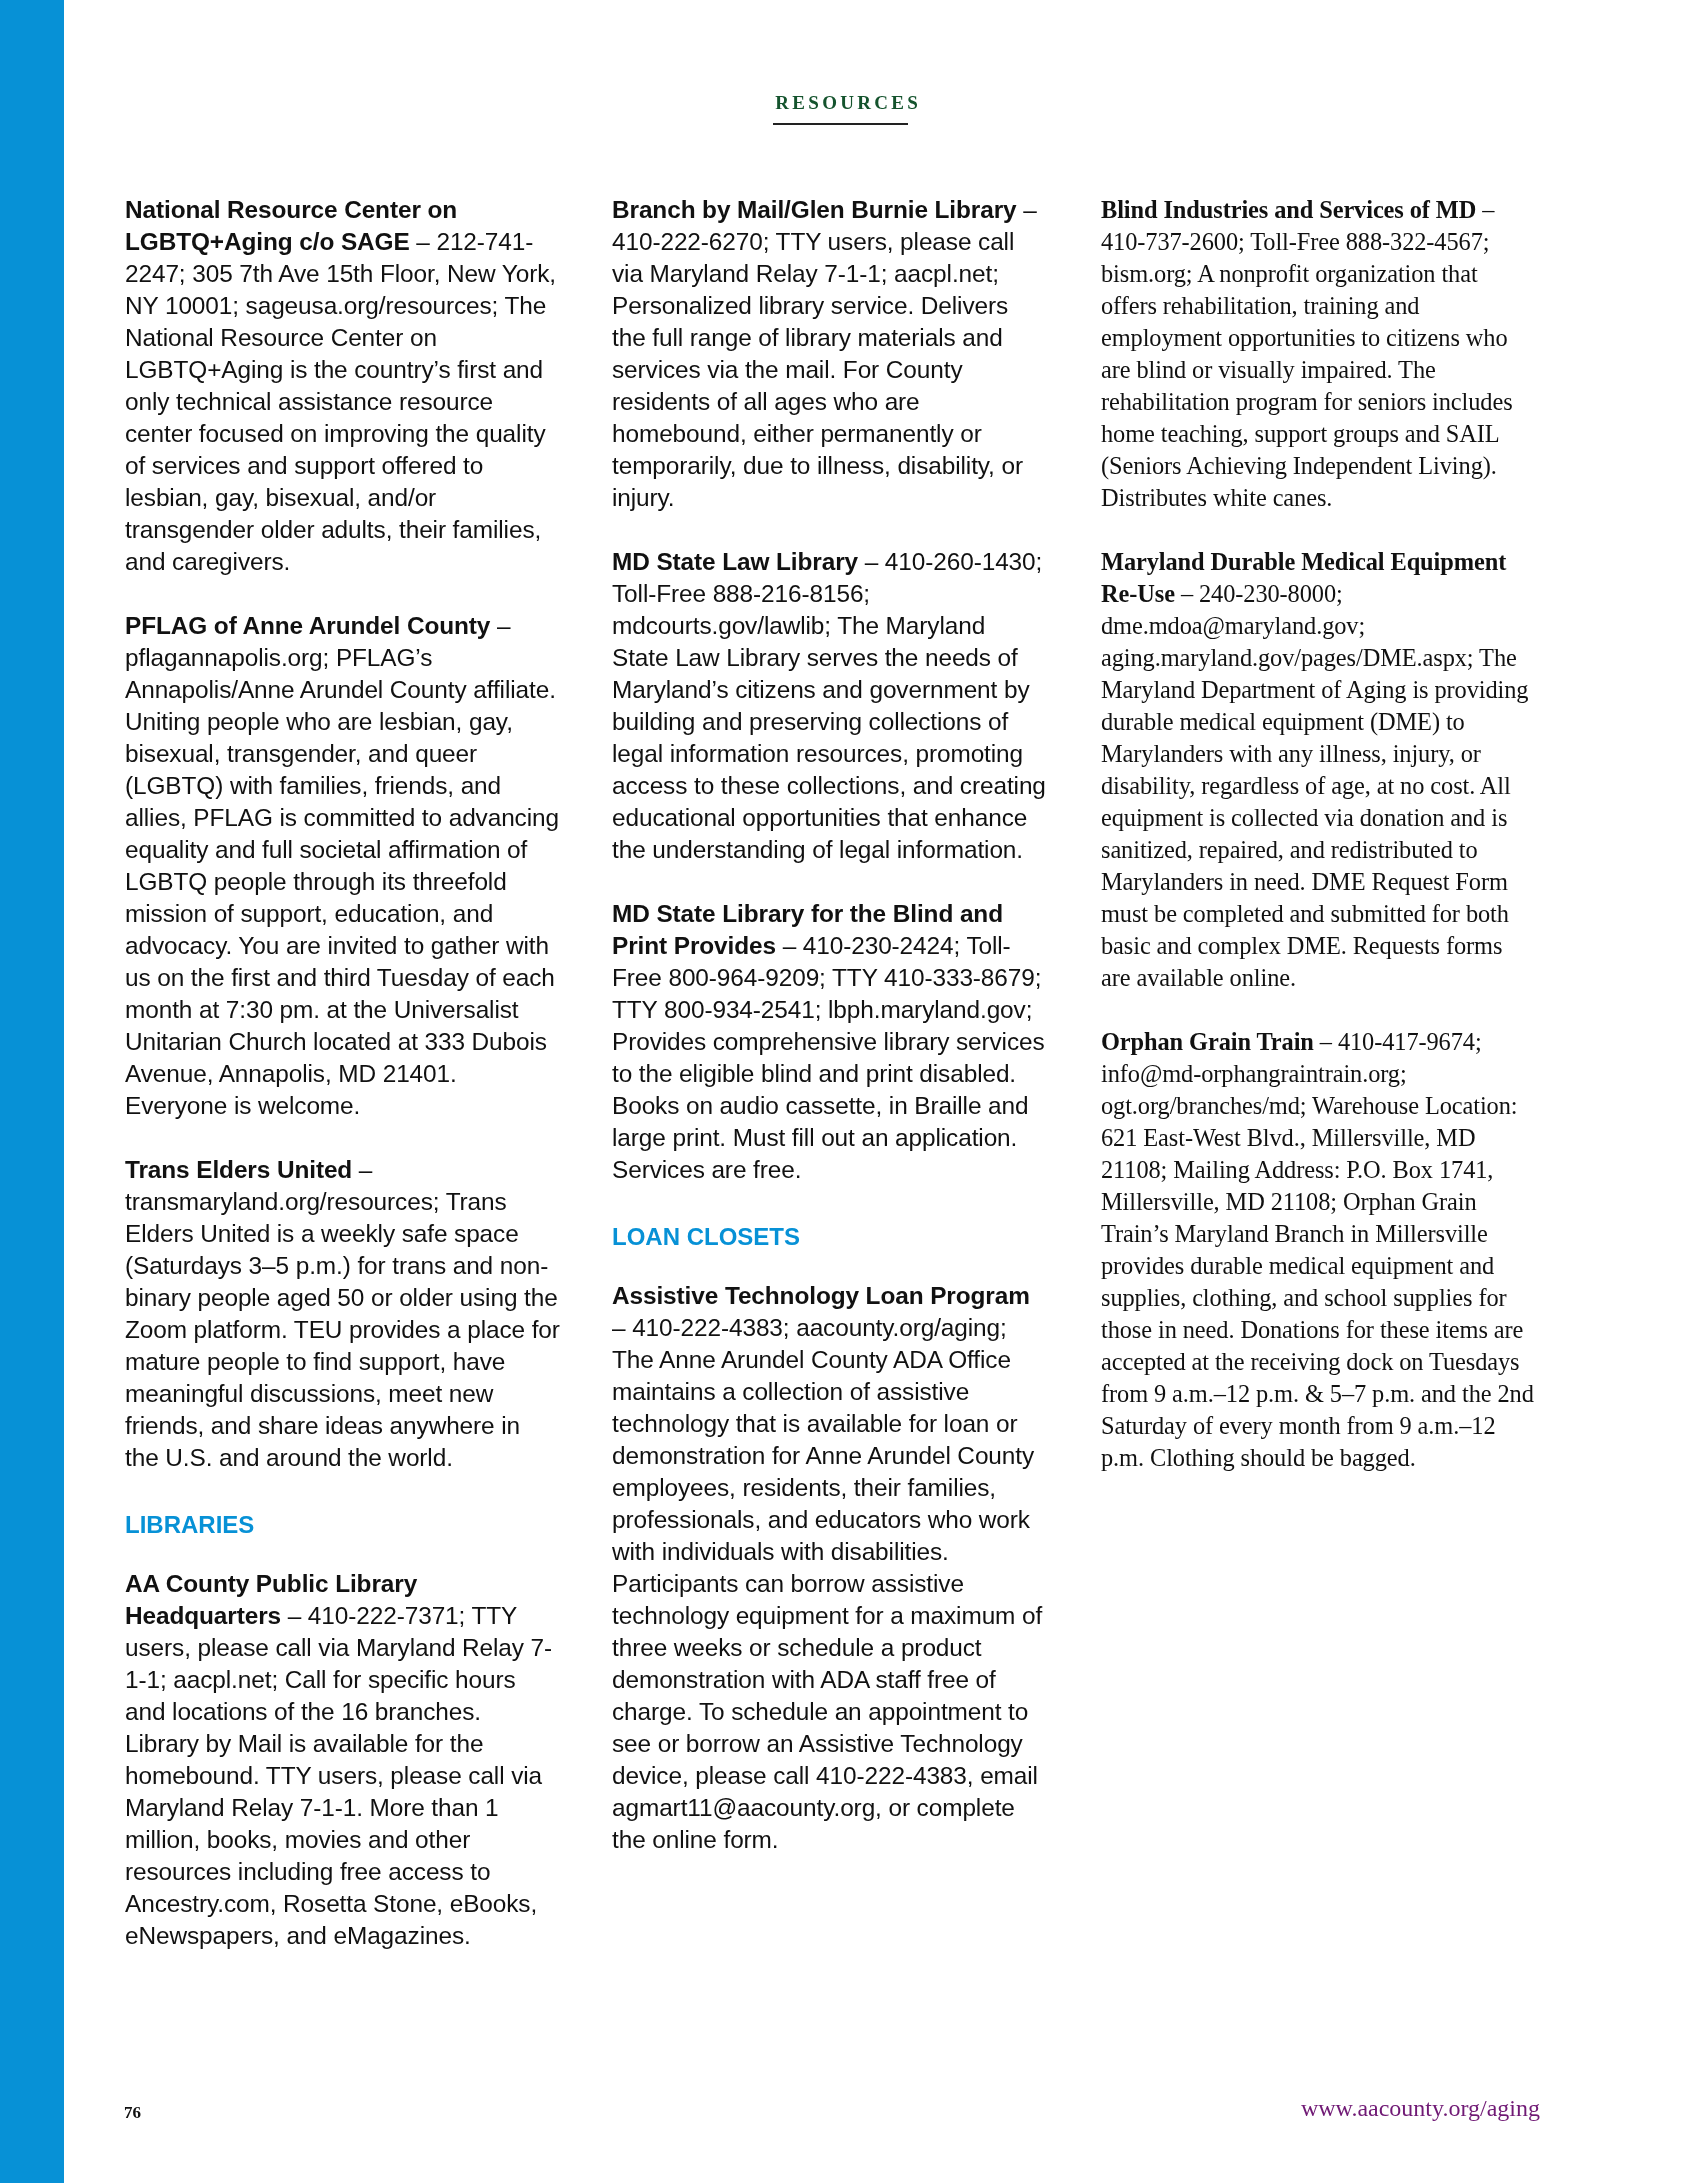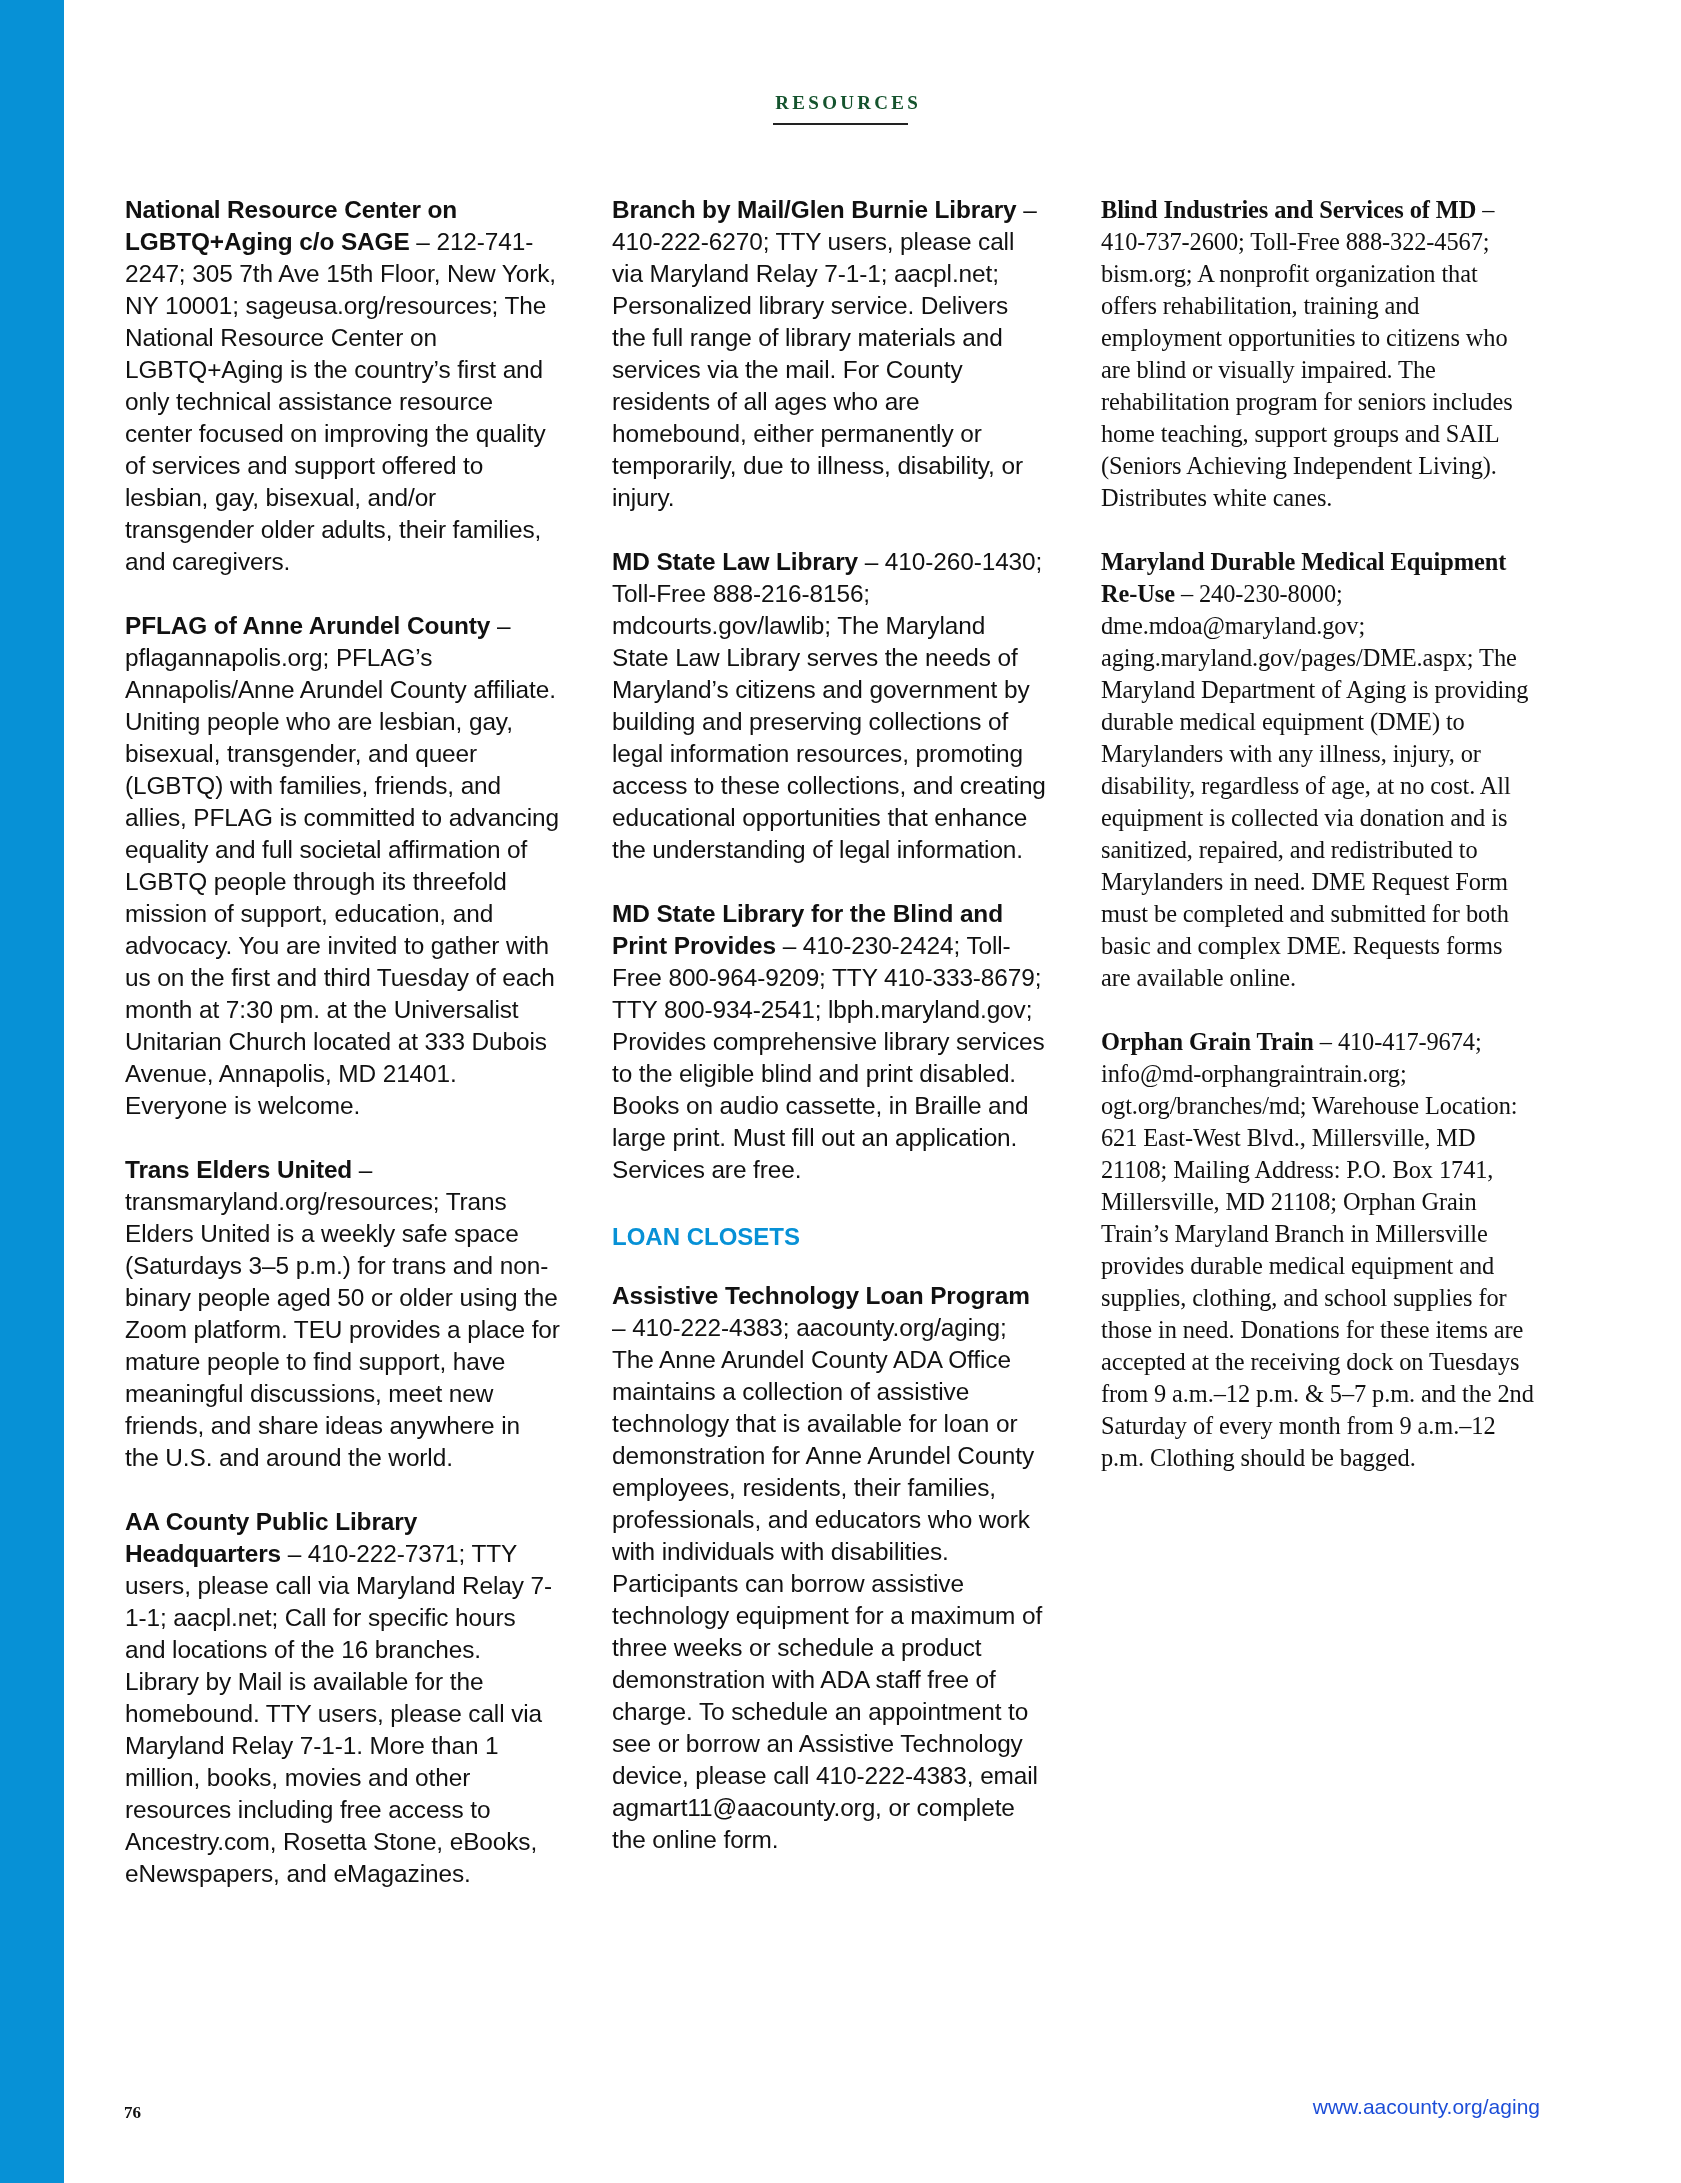--- a/index.html
+++ b/index.html
@@ -77,23 +77,23 @@
       top: 2103px;
       font-family: "Liberation Serif", "DejaVu Serif", serif;
       font-weight: bold;
       font-size: 17px;
       color: #111;
     }
     .footer-url {
       position: absolute;
       right: 141px;
       top: 2095px;
-      font-family: Liberation Sans, sans-serif;
-      font-size: 21px;
-      color: #1d4ed8;
+      font-family: Liberation Serif, serif;
+      font-size: 24px;
+      color: #701a75;
     }
   </style>
 </head>
 <body>
 
 <div class="sidebar"></div>
 
 <div class="running-head">
   <span class="label">RESOURCES</span>
   <div class="rule"></div>
@@ -102,20 +102,21 @@
 <div class="column col-1">
   <p class="entry">
     <span class="name">National Resource Center on LGBTQ+Aging c/o SAGE</span><span class="body"> – 212-741-2247; 305 7th Ave 15th Floor, New York, NY 10001; sageusa.org/resources; The National Resource Center on LGBTQ+Aging is the country’s first and only technical assistance resource center focused on improving the quality of services and support offered to lesbian, gay, bisexual, and/or transgender older adults, their families, and caregivers.</span>
   </p>
   <p class="entry">
     <span class="name">PFLAG of Anne Arundel County</span><span class="body"> – pflagannapolis.org; PFLAG’s Annapolis/Anne Arundel County affiliate. Uniting people who are lesbian, gay, bisexual, transgender, and queer (LGBTQ) with families, friends, and allies, PFLAG is committed to advancing equality and full societal affirmation of LGBTQ people through its threefold mission of support, education, and advocacy. You are invited to gather with us on the first and third Tuesday of each month at 7:30 pm. at the Universalist Unitarian Church located at 333 Dubois Avenue, Annapolis, MD 21401. Everyone is welcome.</span>
   </p>
   <p class="entry">
     <span class="name">Trans Elders United</span><span class="body"> – transmaryland.org/resources; Trans Elders United is a weekly safe space (Saturdays 3–5 p.m.) for trans and non-binary people aged 50 or older using the Zoom platform. TEU provides a place for mature people to find support, have meaningful discussions, meet new friends, and share ideas anywhere in the U.S. and around the world.</span>
   </p>
+  <h2 class="section-heading">LIBRARIES</h2>
   <p class="entry">
     <span class="name">AA County Public Library Headquarters</span><span class="body"> – 410-222-7371; TTY users, please call via Maryland Relay 7-1-1; aacpl.net; Call for specific hours and locations of the 16 branches. Library by Mail is available for the homebound. TTY users, please call via Maryland Relay 7-1-1. More than 1 million, books, movies and other resources including free access to Ancestry.com, Rosetta Stone, eBooks, eNewspapers, and eMagazines.</span>
   </p>
 </div>
 
 <div class="column col-2">
   <p class="entry">
     <span class="name">Branch by Mail/Glen Burnie Library</span><span class="body"> – 410-222-6270; TTY users, please call via Maryland Relay 7-1-1; aacpl.net; Personalized library service. Delivers the full range of library materials and services via the mail. For County residents of all ages who are homebound, either permanently or temporarily, due to illness, disability, or injury.</span>
   </p>
   <p class="entry">

